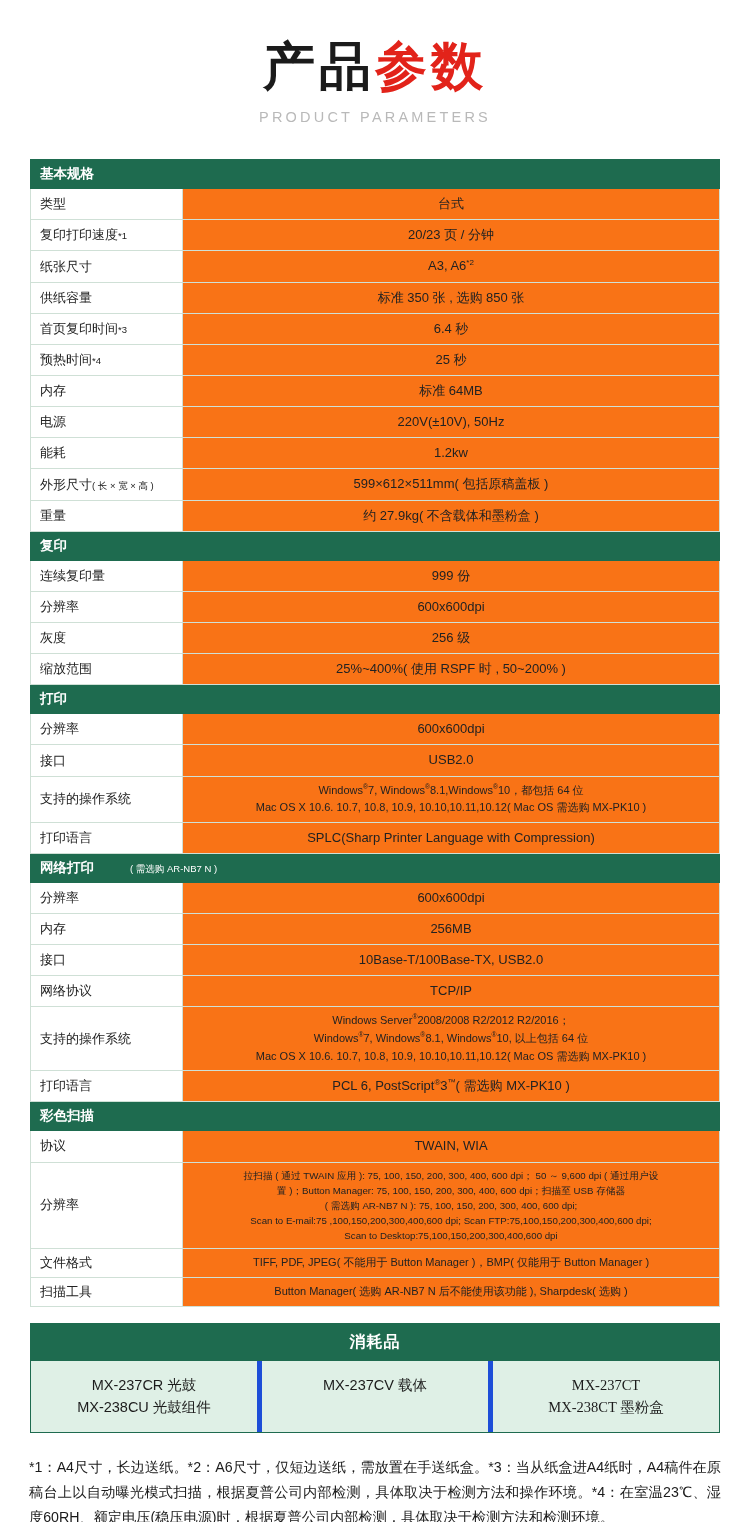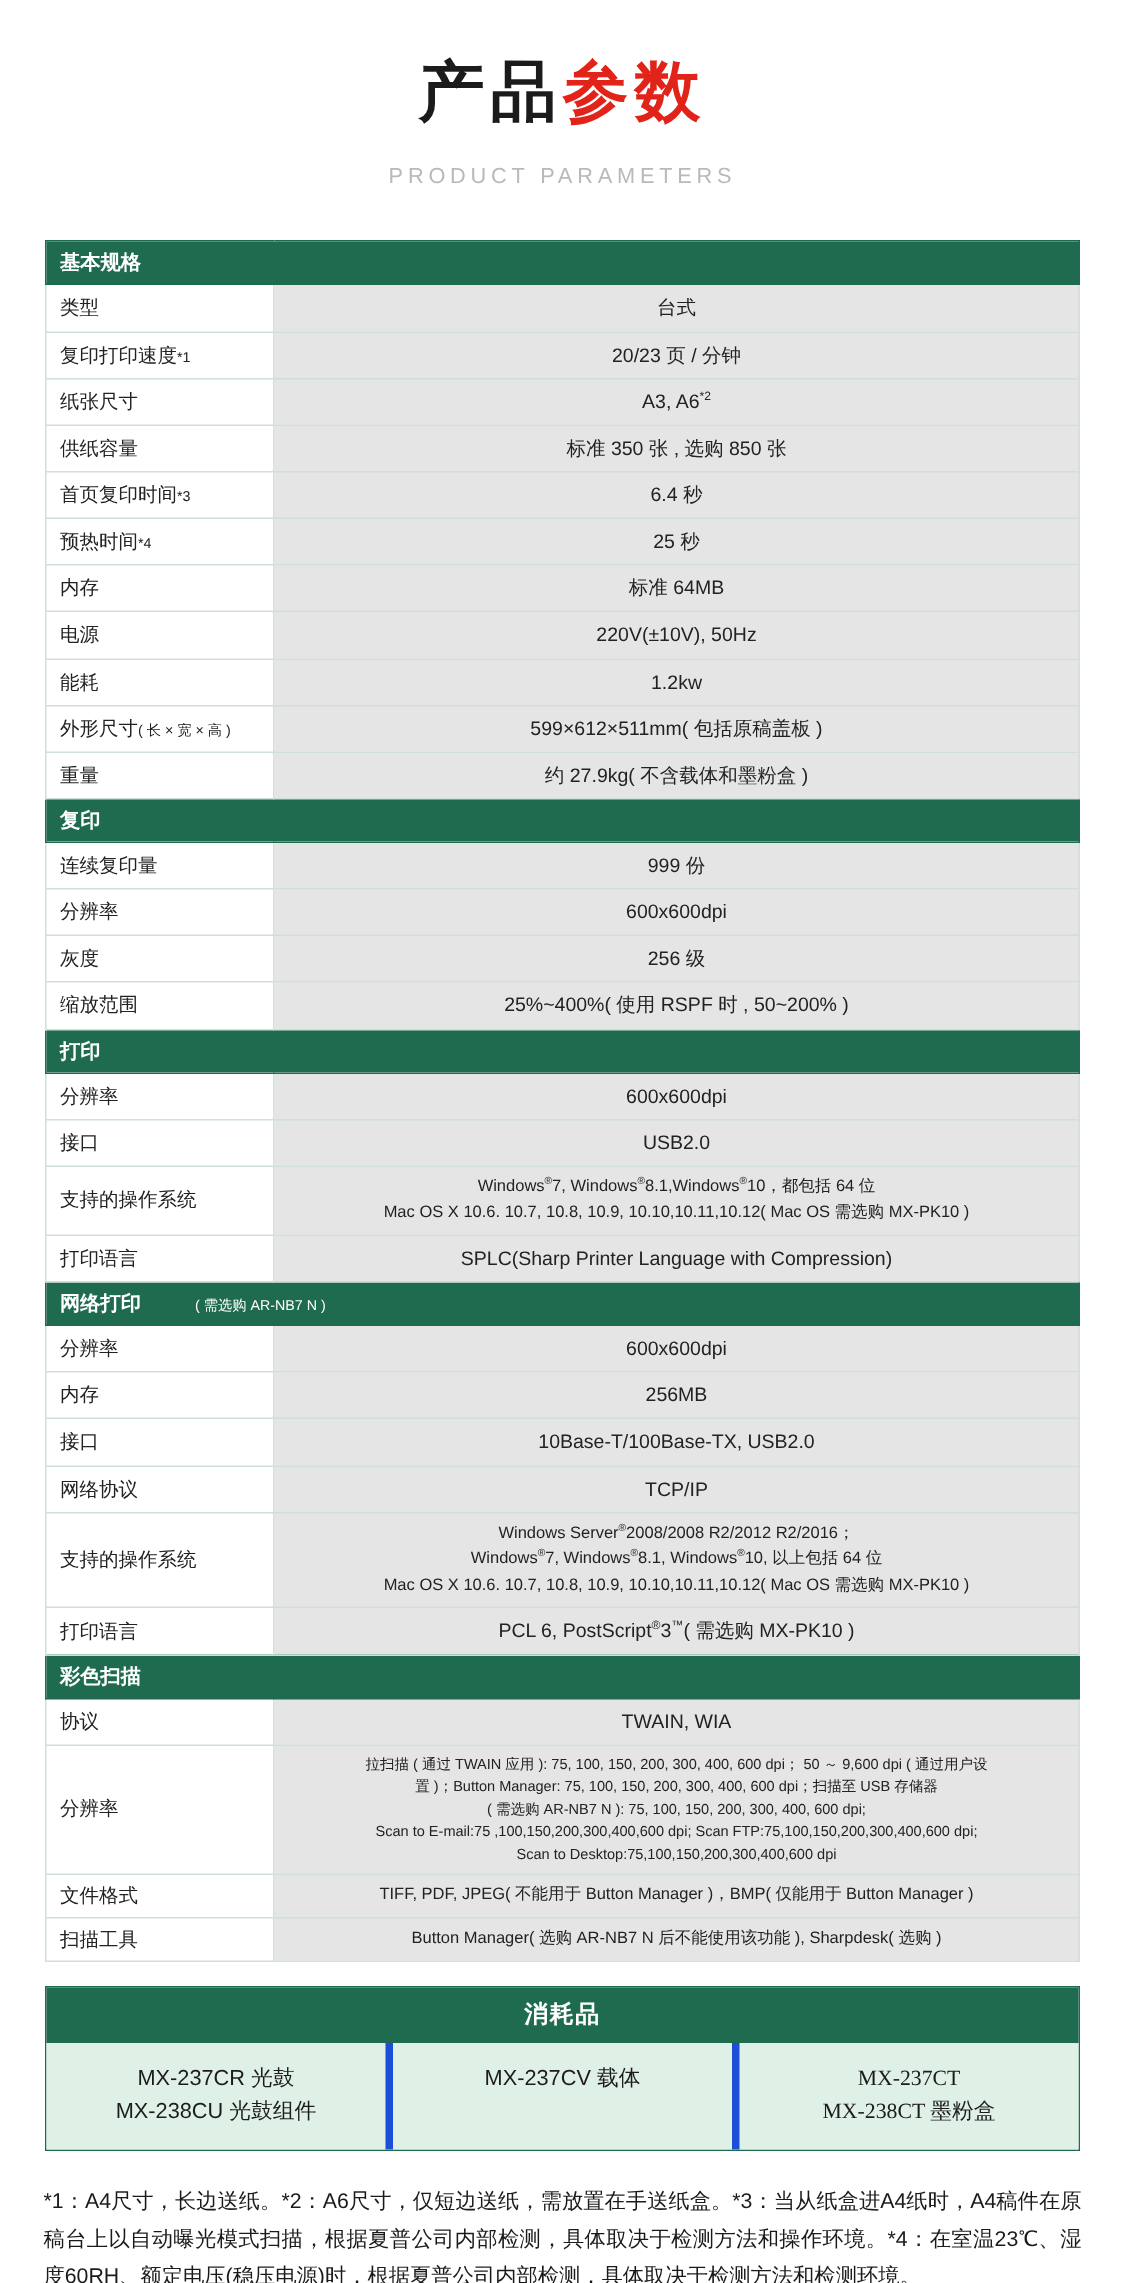--- a/index.html
+++ b/index.html
@@ -9,29 +9,29 @@
     min-height: 1522px;
     background: #ffffff;
     font-family: "Liberation Sans", sans-serif;
     color: #1a1a1a;
   }
   .page { width: 750px; position: relative; padding: 0; }
 
   
   .title-wrap { text-align: center; padding-top: 38px; }
   .title-main {
-    font-size: 44px;
+    font-size: 52px;
     font-weight: bold;
     letter-spacing: 4px;
     line-height: 1.1;
   }
   .title-main .blk { color: #1b1b1b; }
   .title-main .red { color: #e2231a; }
   .title-sub {
-    margin-top: 24px;
+    margin-top: 14px;
     font-size: 14.5px;
     letter-spacing: 3.2px;
     color: #b9b9b9;
     font-family: "Liberation Sans", sans-serif;
   }
 
   
   .spec-table {
     width: 690px;
     margin: 34px auto 0 auto;
@@ -59,21 +59,21 @@
 
   td.lbl {
     background: #ffffff;
     font-size: 13px;
     padding: 5px 9px;
     color: #222;
     white-space: nowrap;
   }
   td.lbl .sm { font-size: 9.5px; }
   td.val {
-    background: #e5e5e5;
+    background: #f97316;
     font-size: 13px;
     text-align: center;
     padding: 5px 8px;
     color: #222;
     line-height: 1.55;
   }
   td.val.small { font-size: 11px; line-height: 1.6; }
   td.val.tiny { font-size: 9.7px; line-height: 1.55; }
   sup { font-size: 0.62em; vertical-align: super; }
 

